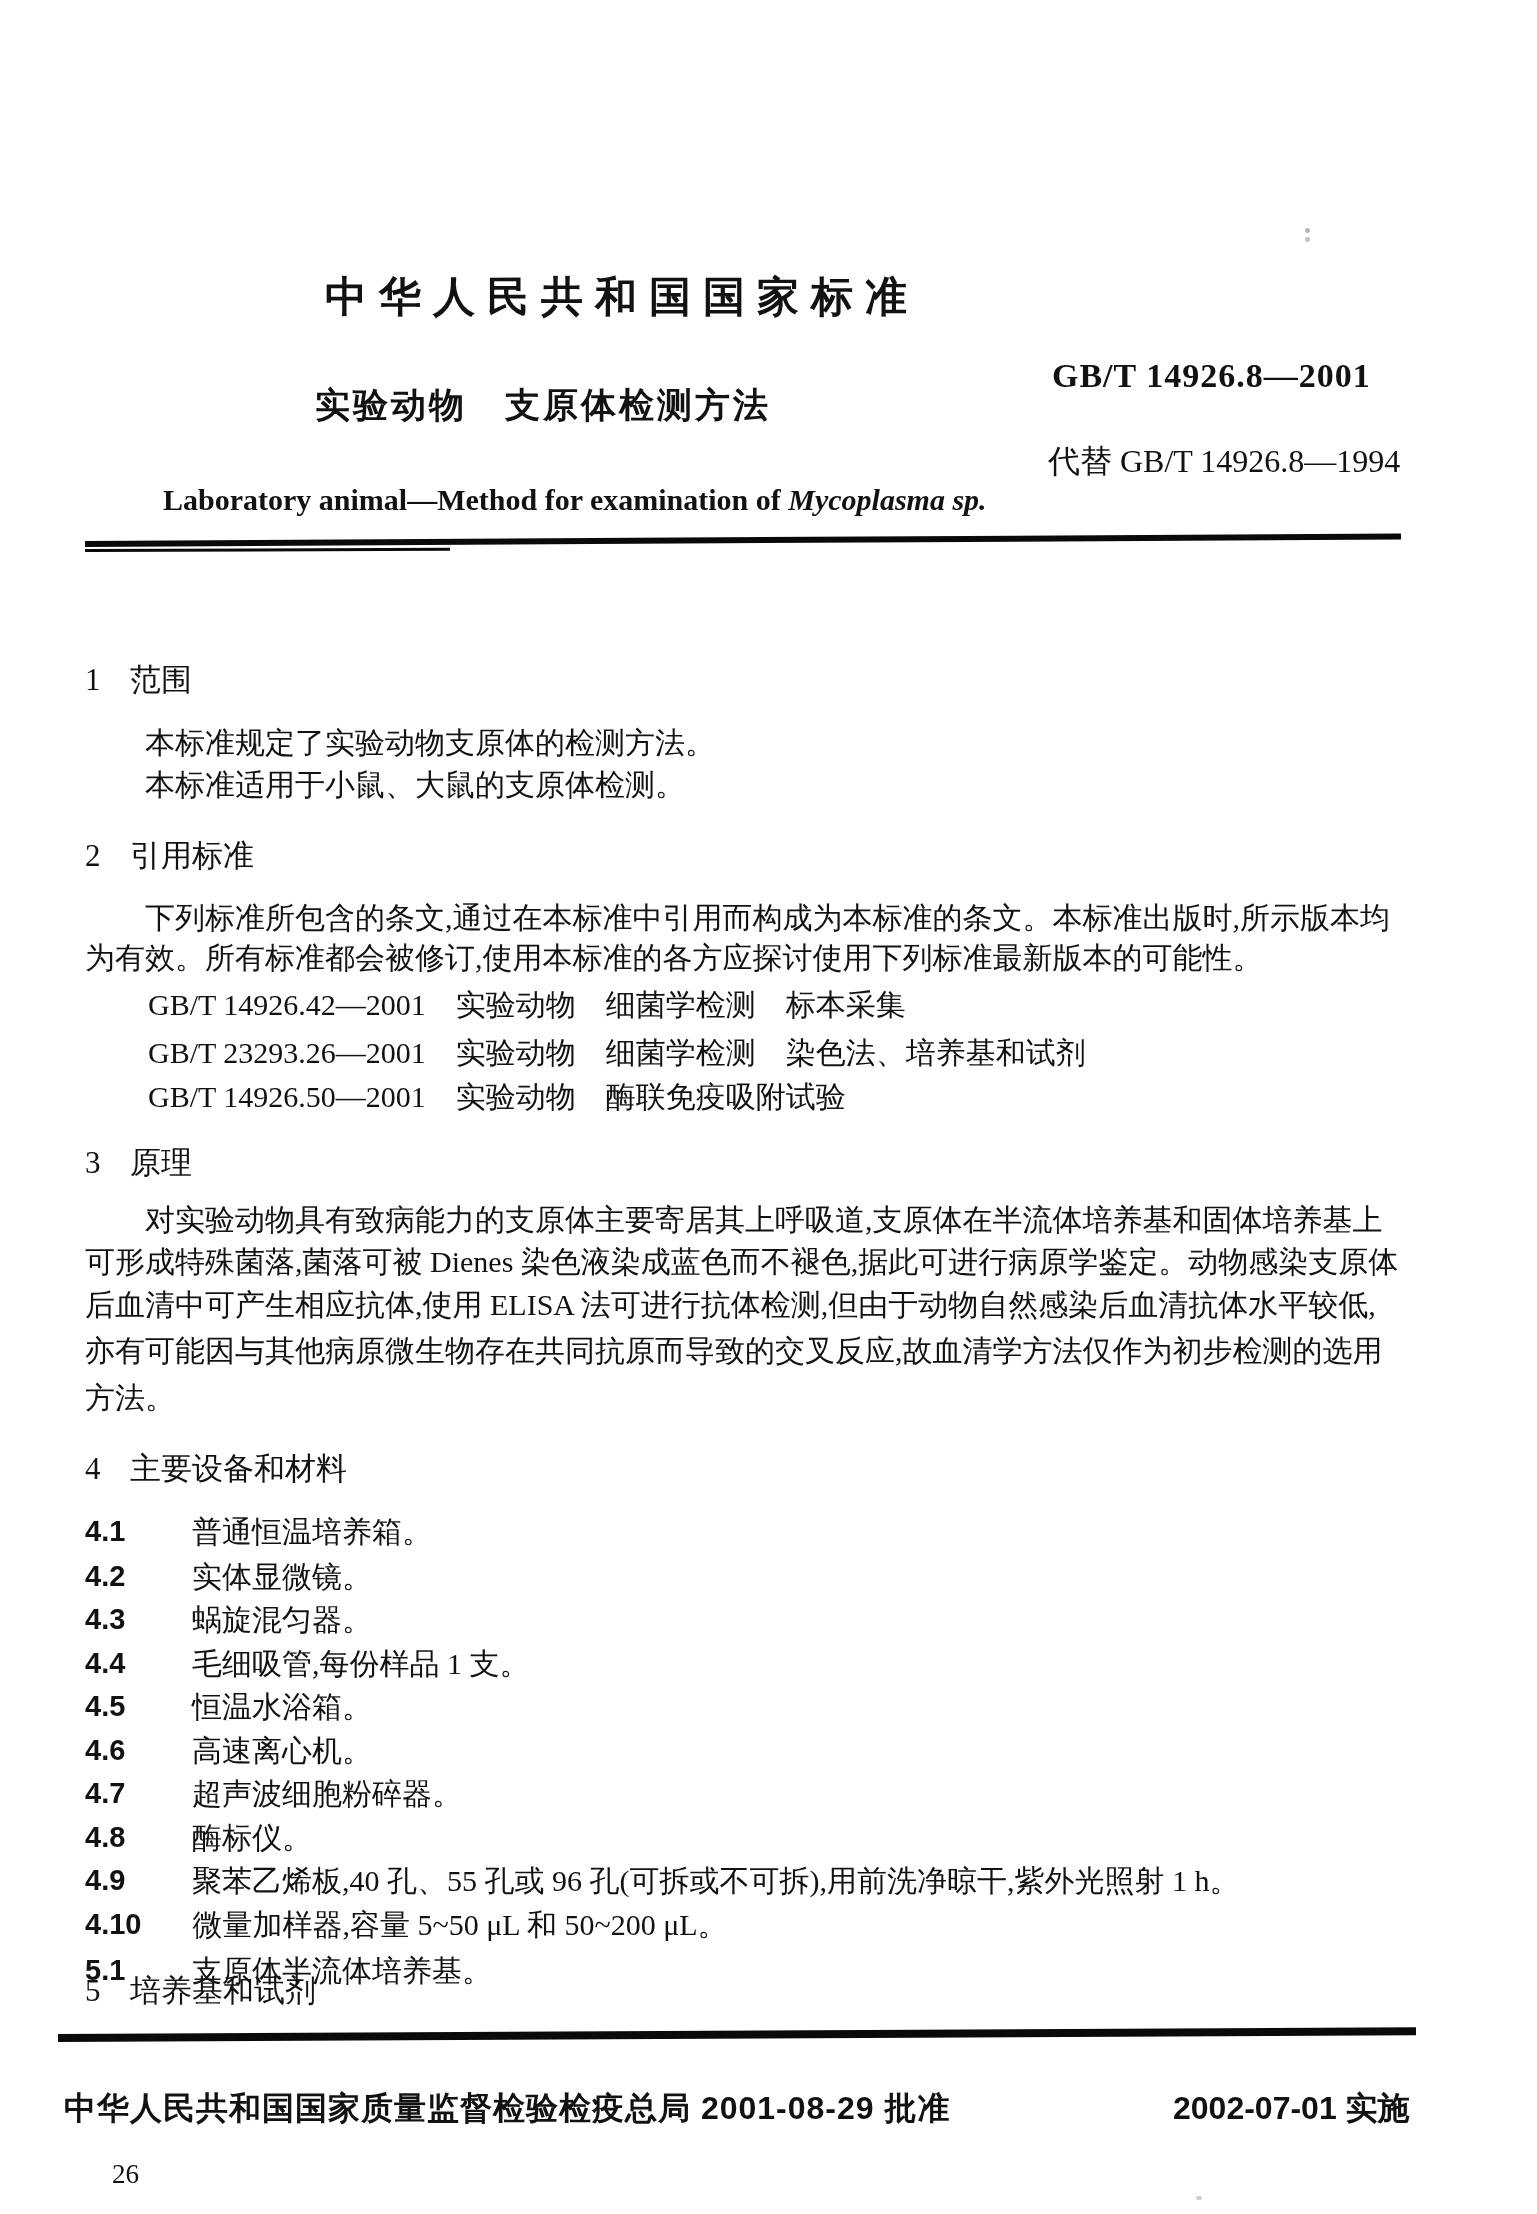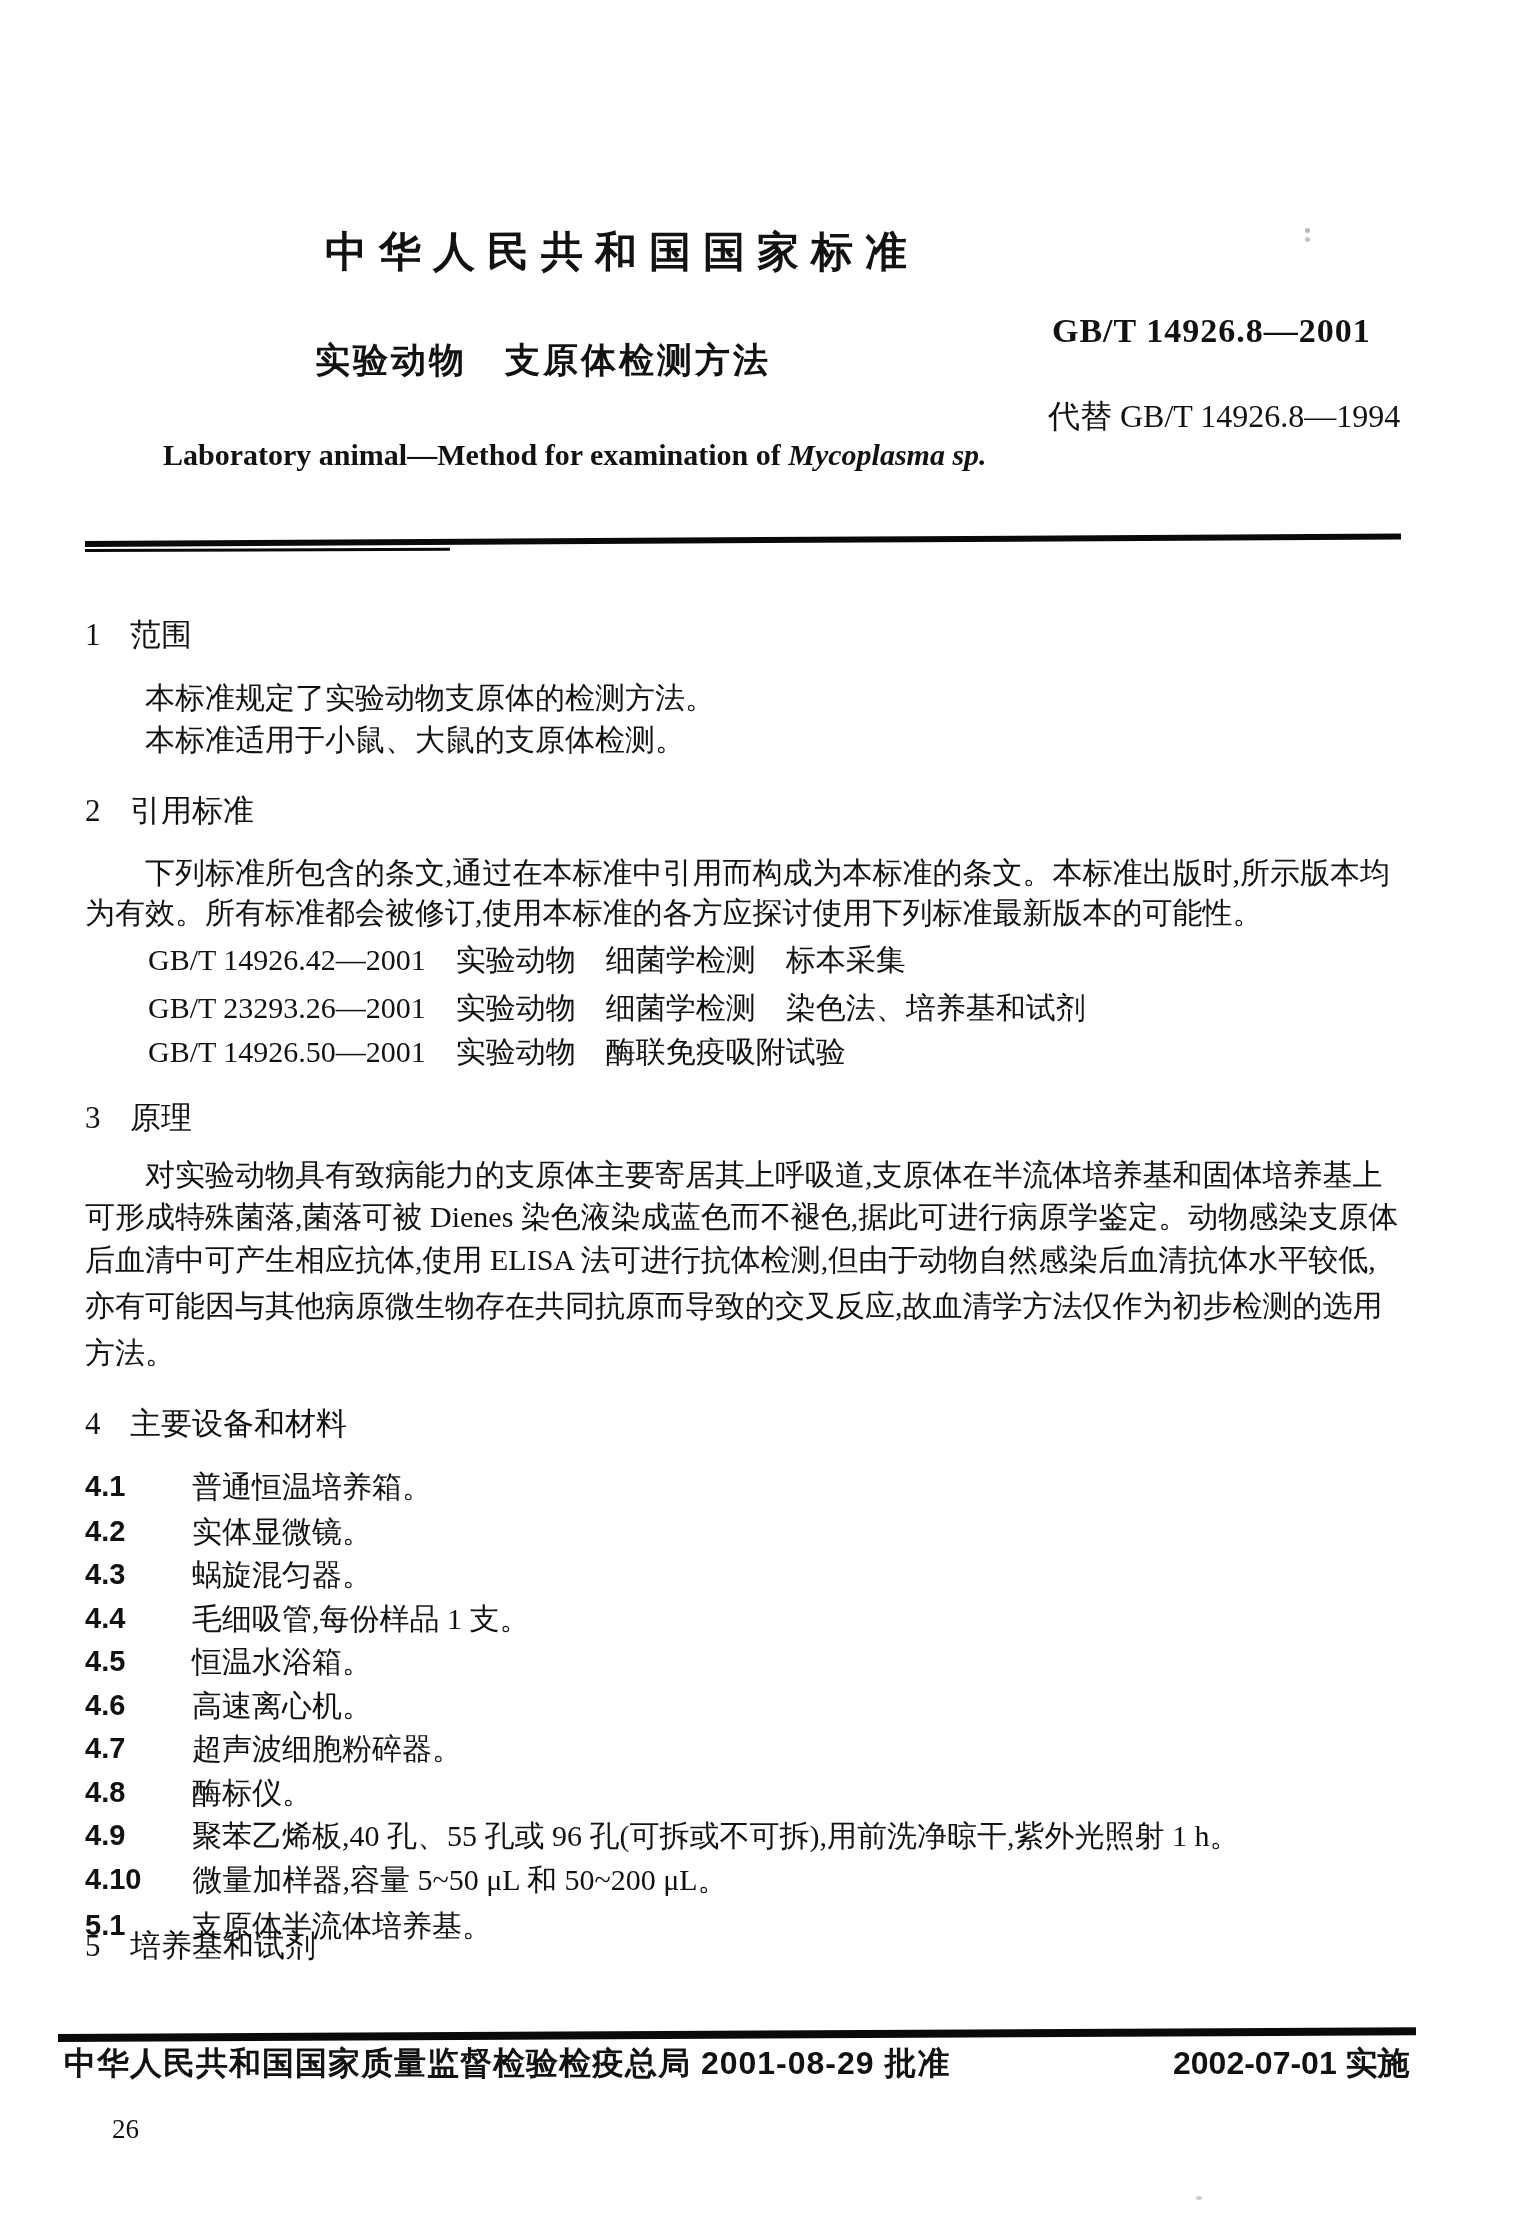--- a/index.html
+++ b/index.html
@@ -7,21 +7,21 @@
   .page {
     position: relative;
     width: 1537px;
     height: 2214px;
     background: #ffffff;
     color: #121212;
     font-family: "Liberation Serif", serif;
     overflow: hidden;
     margin: 0 auto;
   }
-  .abs { position: absolute; white-space: nowrap; line-height: 1; }
+  .abs { position: absolute; white-space: nowrap; line-height: 1; margin-top: 45px; }
   .hei { font-family: "Liberation Sans", sans-serif; font-weight: bold; }
 
   
   .org-title {
     left: 325px; top: 231px;
     font-size: 42px; letter-spacing: 12px;
   }
   .std-no {
     left: 1052px; top: 314px;
     font-size: 34px; font-weight: bold;

